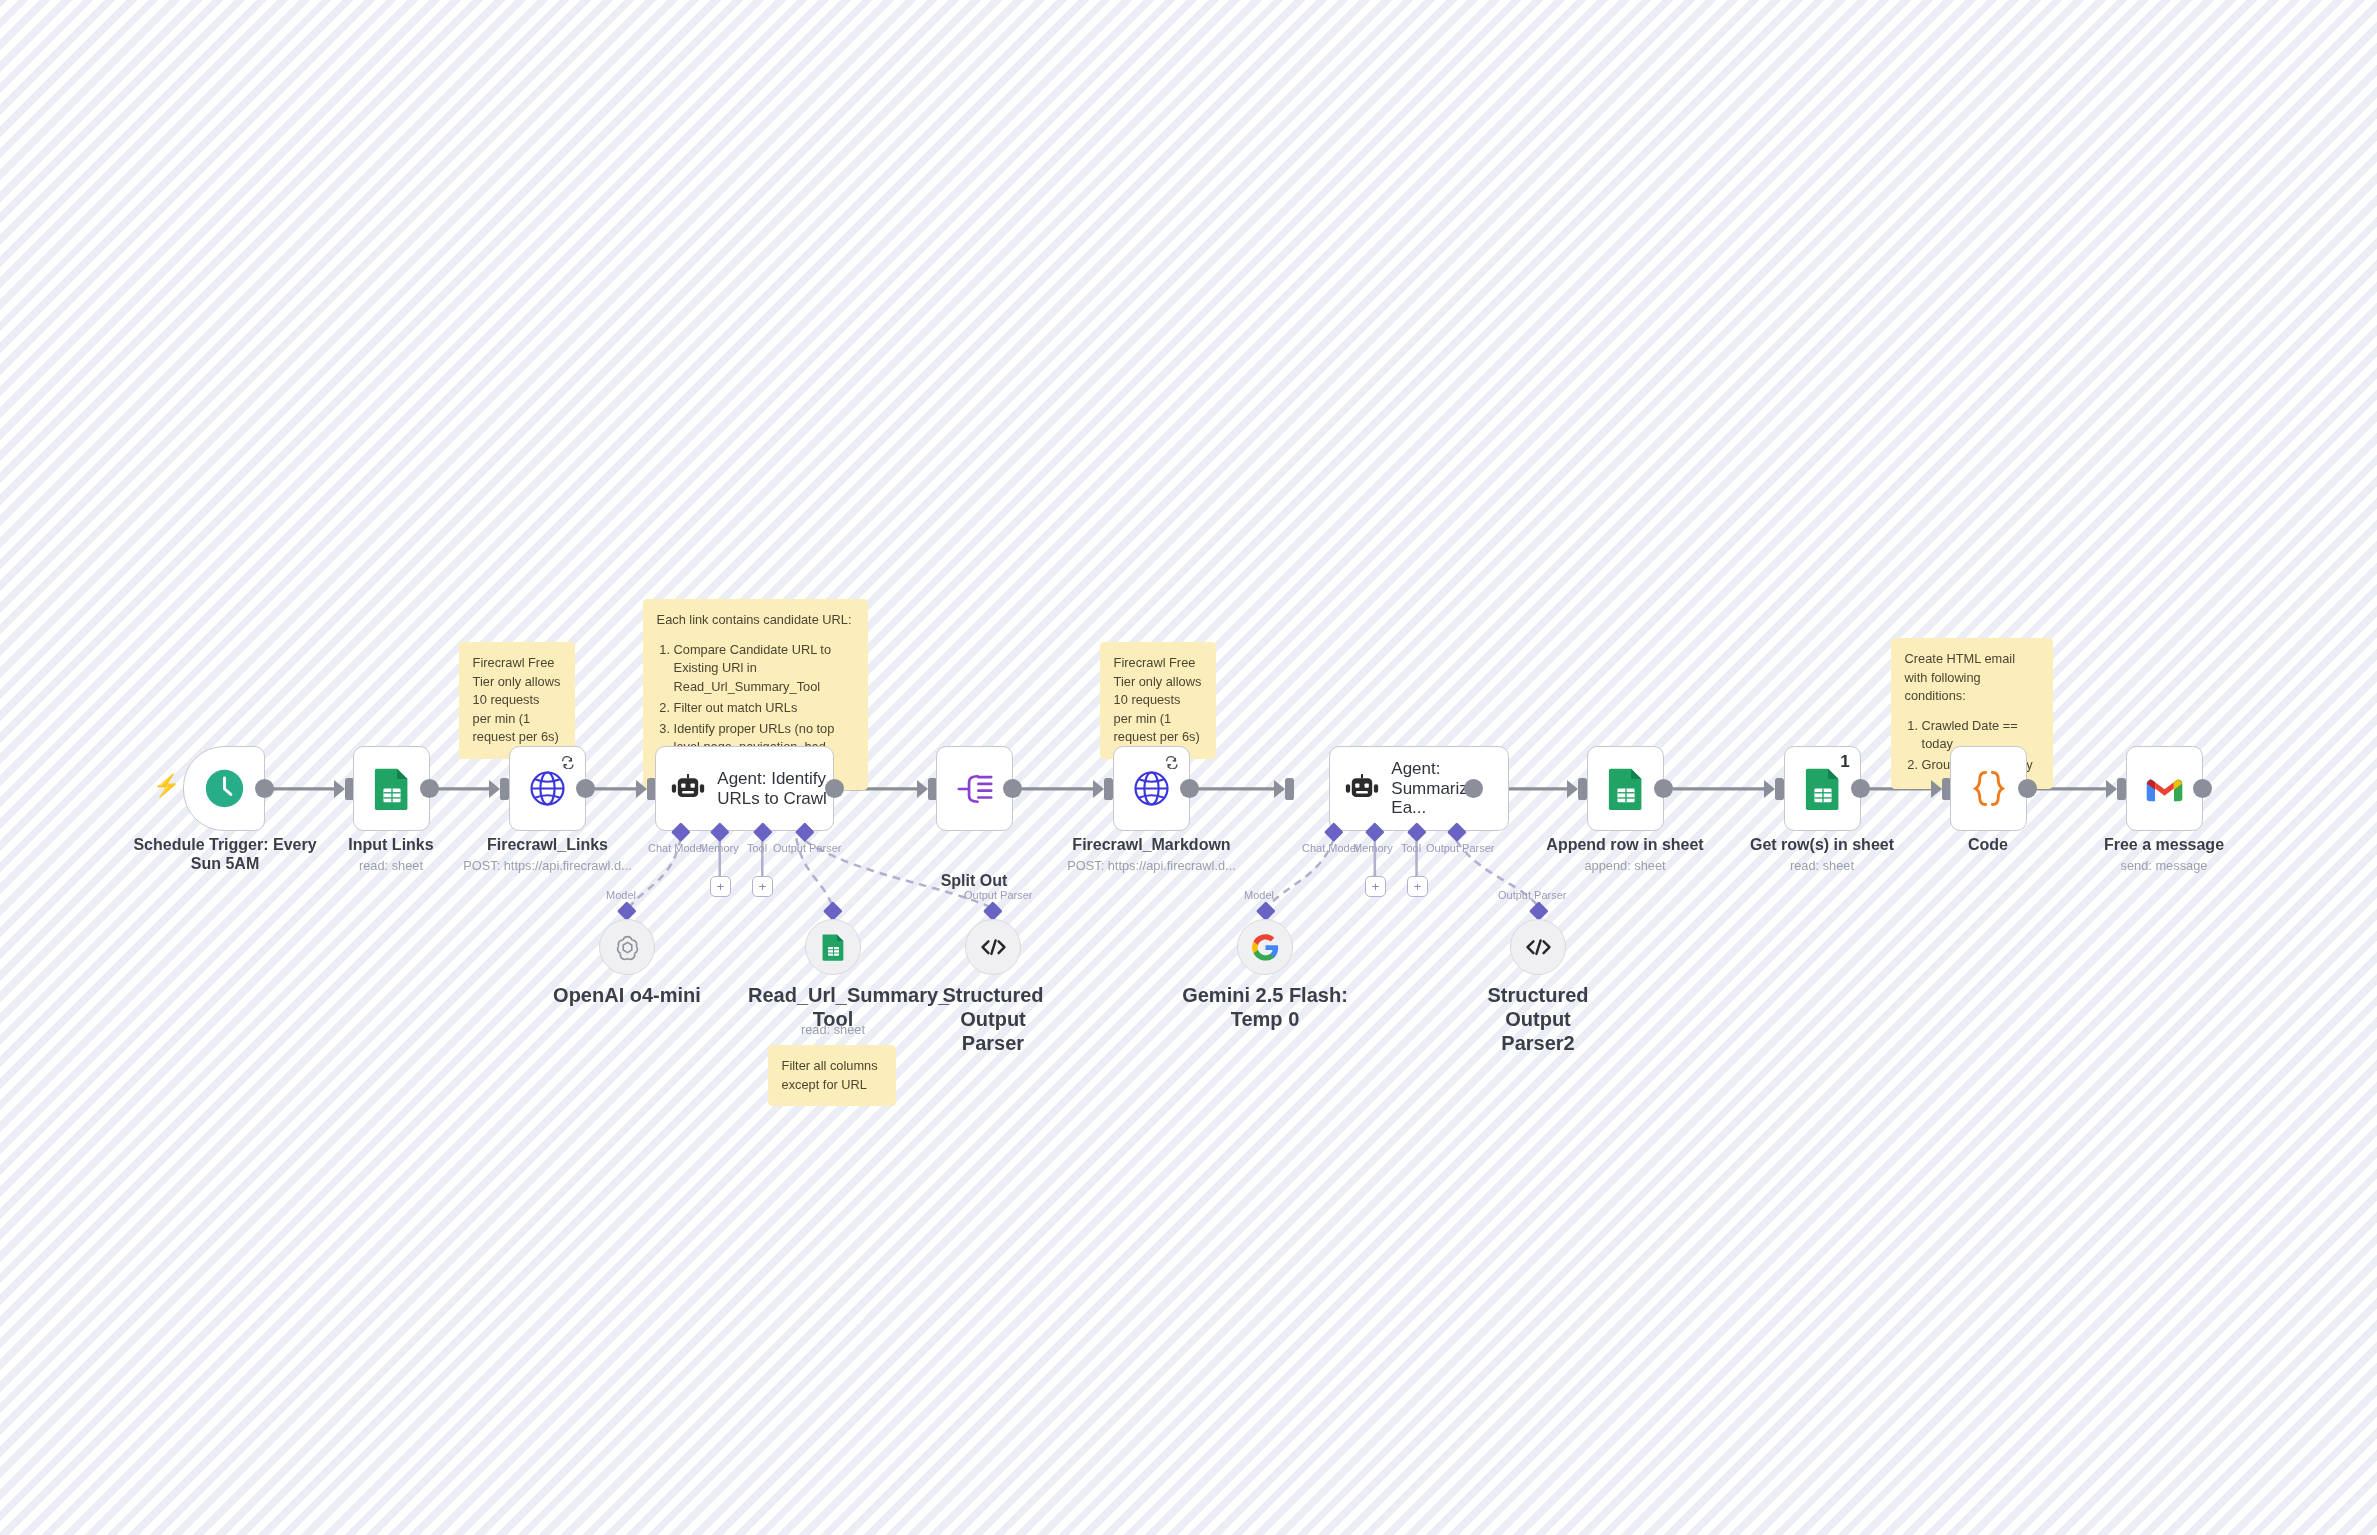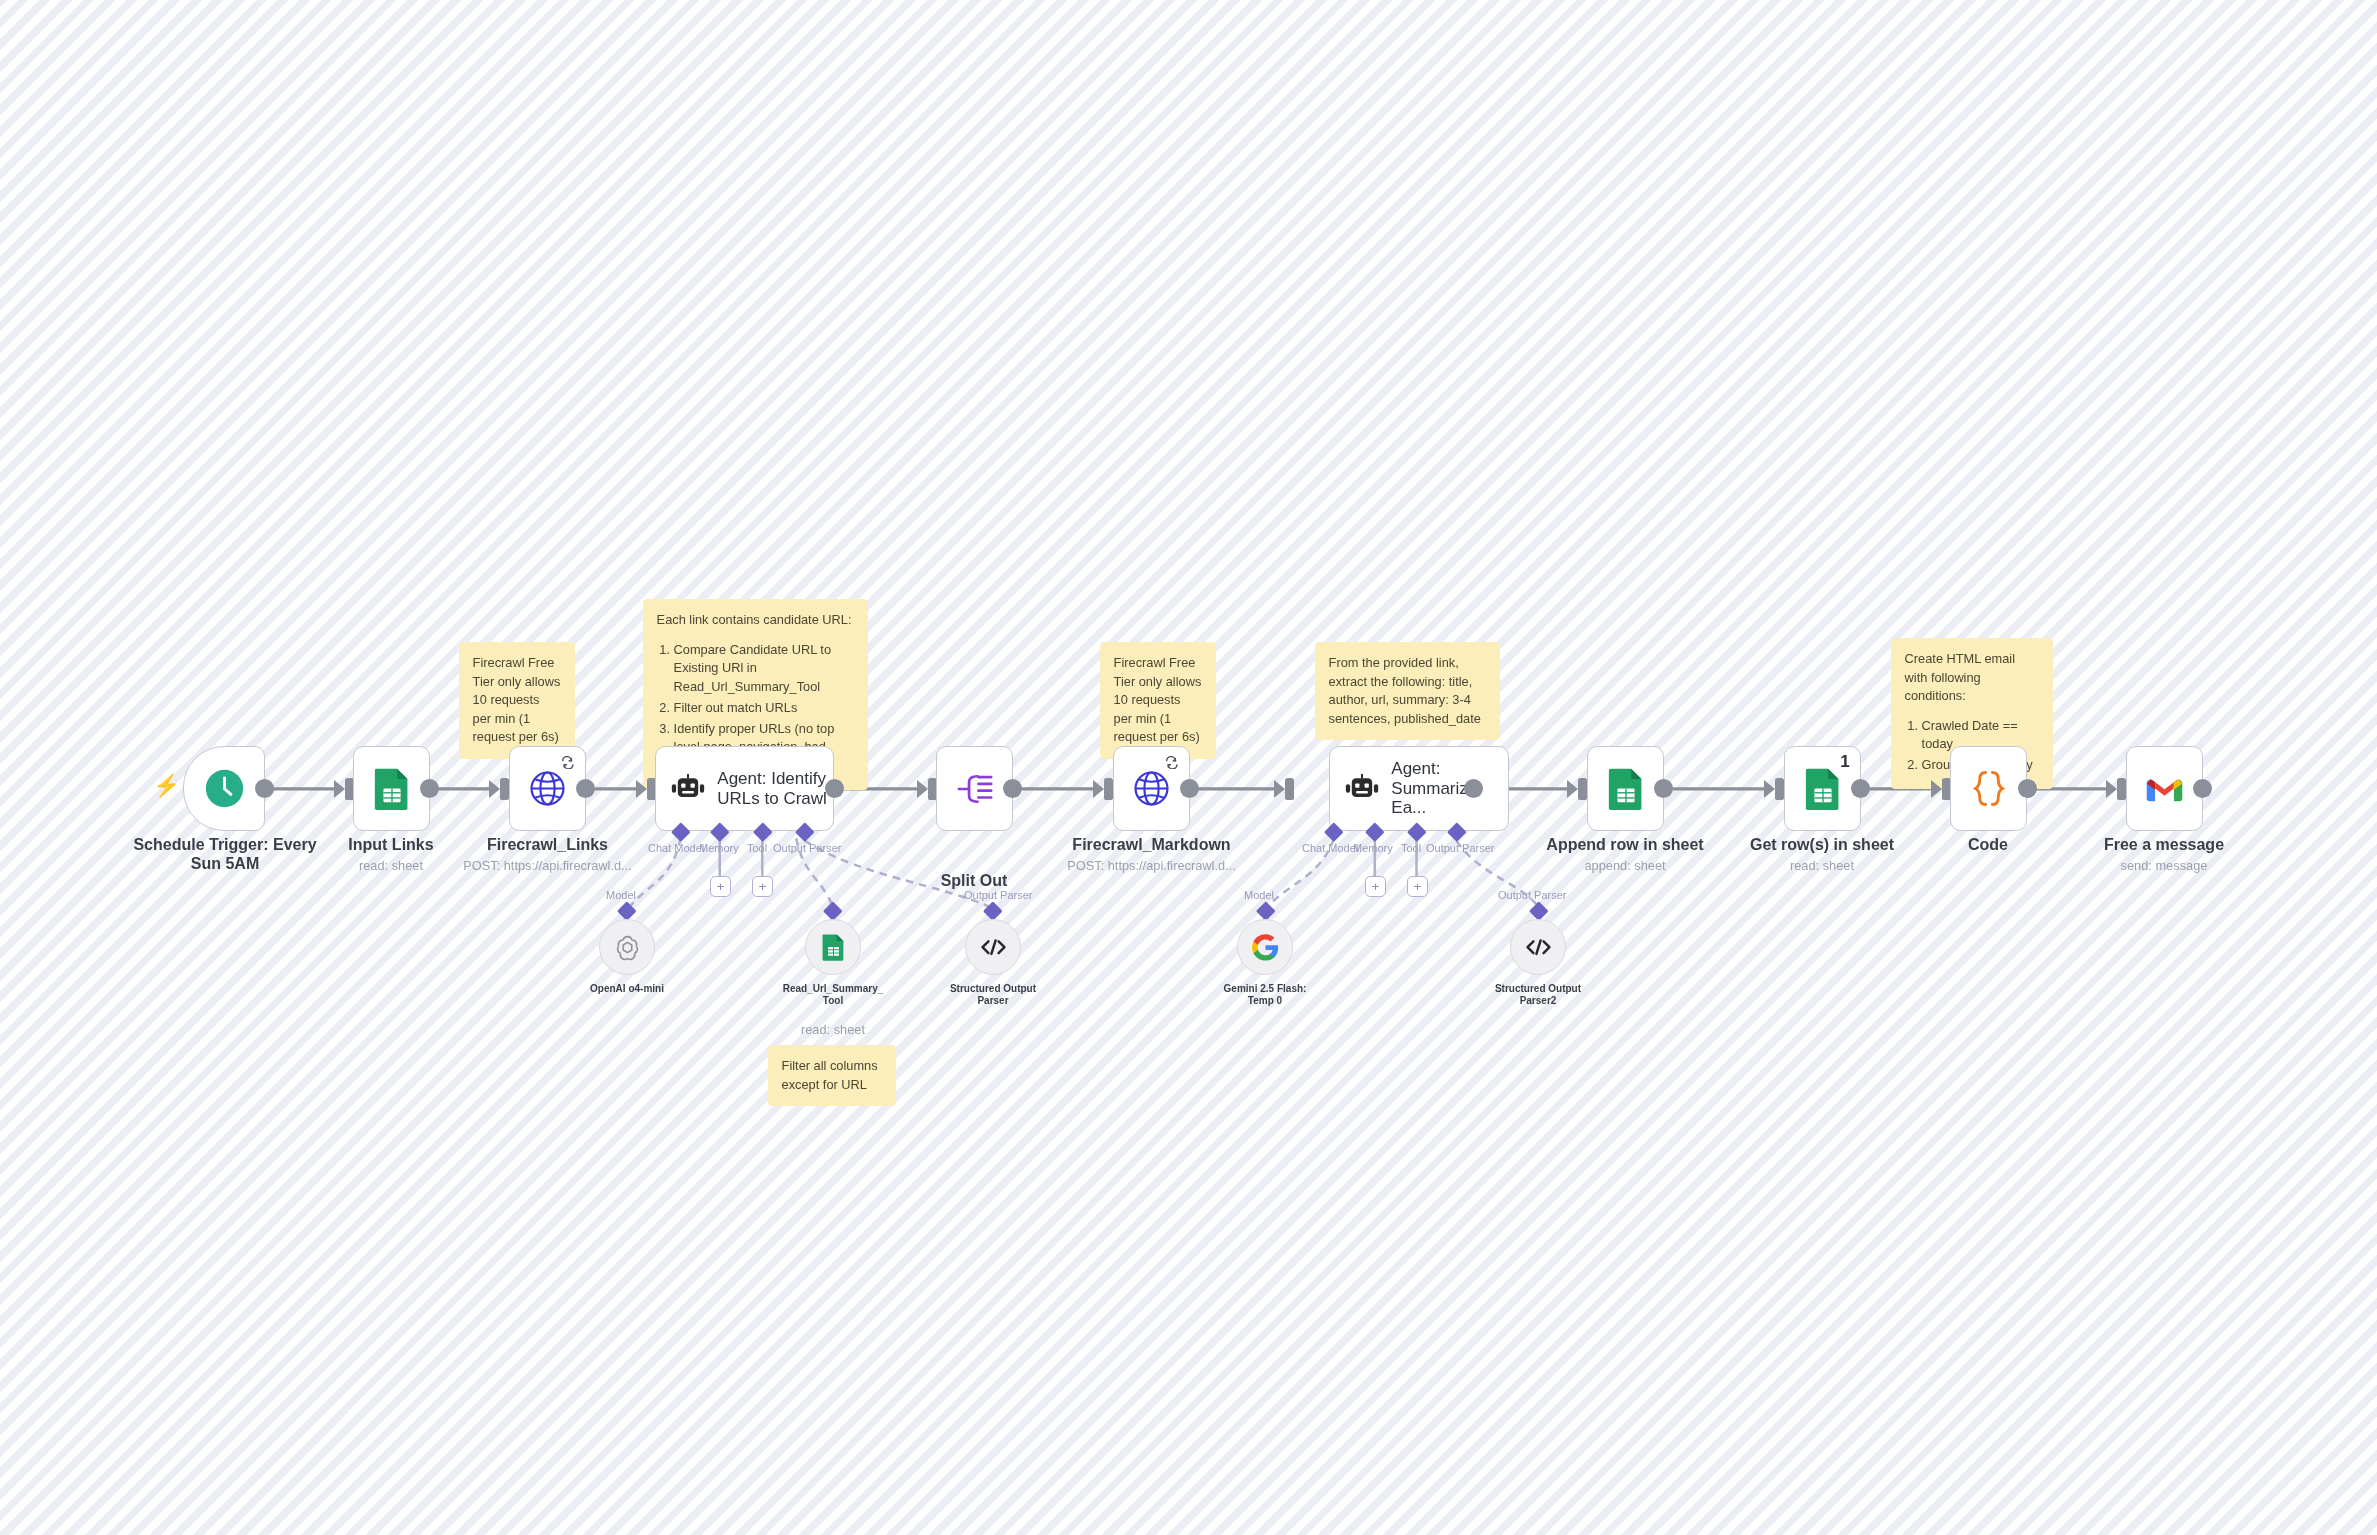--- a/index.html
+++ b/index.html
@@ -92,21 +92,21 @@
     color: #8b8ab3; font-size: 13.6px; line-height: 1;
   }
 
   
   .subnode {
     position: absolute; width: 56px; height: 56px; border-radius: 50%;
     background: #f0f0f3; border: 1.7px solid #d8d9e0;
     display: flex; align-items: center; justify-content: center;
   }
   .subnode-label {
-    position: absolute; text-align: center; font-size: 10px;
+    position: absolute; text-align: center; font-size: 20px;
     font-weight: 700; color: #3a3f47; line-height: 1.2; white-space: pre-line;
   }
   .subnode-sub {
     position: absolute; text-align: center; font-size: 12.8px;
     color: #9aa0ab; white-space: nowrap;
   }
 
   
   .sticky {
     position: absolute;
@@ -176,23 +176,20 @@
   </div>
 
   <div class="sticky" style="left:768px; top:1045px; width:128px;">
     <p>Filter all columns except for URL</p>
   </div>
 
   <div class="sticky" style="left:1100px; top:642px; width:116px;">
     <p>Firecrawl Free Tier only allows 10 requests per min (1 request per 6s)</p>
   </div>
 
-  <div class="sticky" style="left:1315px; top:642px; width:185px;">
-    <p>From the provided link, extract the following: title, author, url, summary: 3-4 sentences, published_date</p>
-  </div>
 
   <div class="sticky plain" style="left:1891px; top:638px; width:162px;">
     <p>Create HTML email with following conditions:</p>
     <ol>
       <li>Crawled Date == today</li>
       <li>Group by Company</li>
     </ol>
   </div>
 
   <span class="bolt" style="left:153px; top:773px;">⚡</span>

